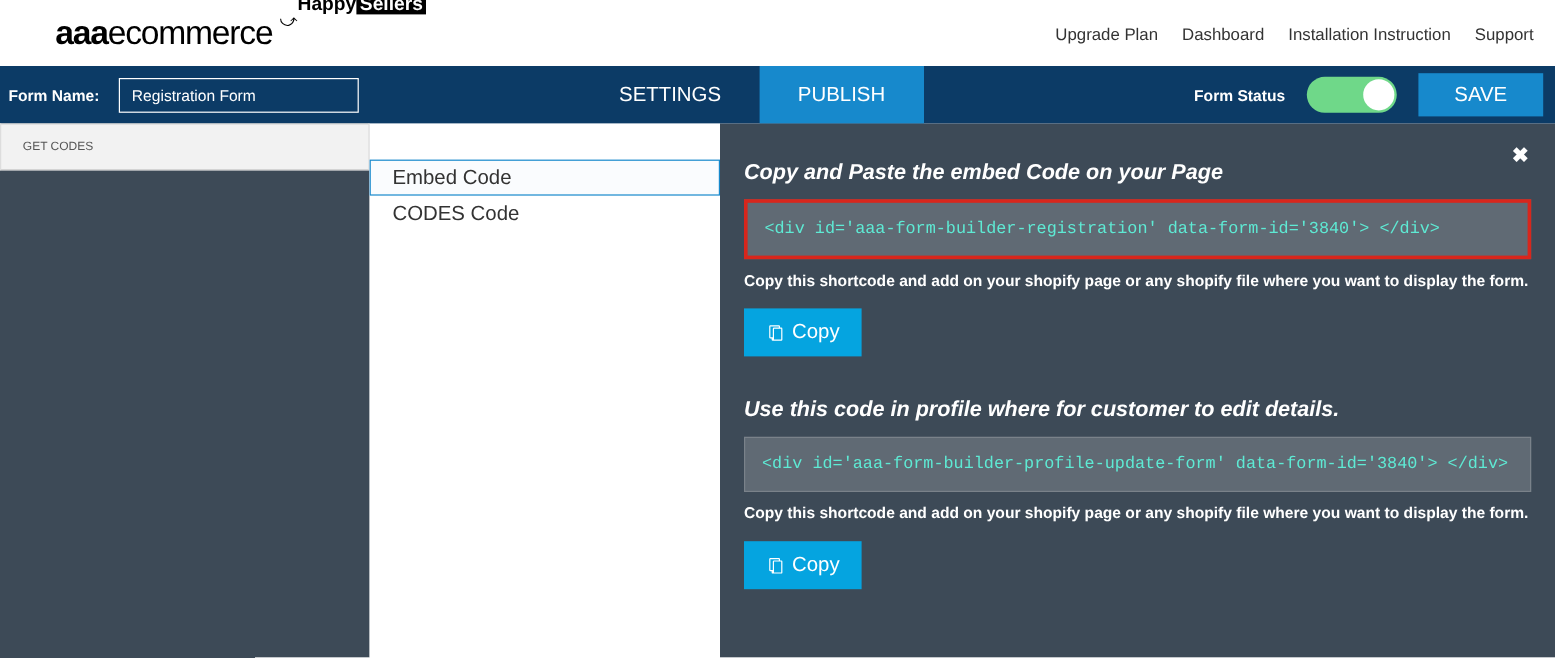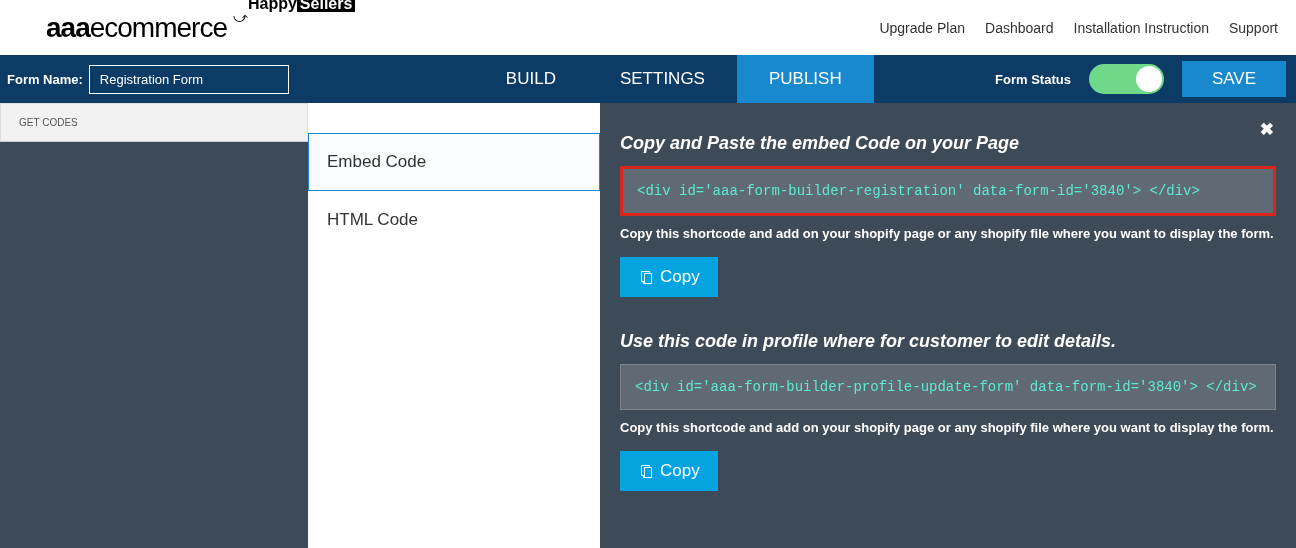--- a/index.html
+++ b/index.html
@@ -70,21 +70,21 @@
     .blue-bar {
       height: 48px;
       background: #0c3b66;
       display: flex;
       align-items: center;
       padding: 0 10px;
     }
     .form-name-section {
       display: flex;
       align-items: center;
-      gap: 6px;
+      gap: 16px;
       margin-left: -3px;
     }
     .form-name-label {
       color: #fff;
       font-size: 13px;
       font-weight: bold;
     }
     .form-name-input {
       background: transparent;
       border: 1px solid #fff;
@@ -163,21 +163,21 @@
       border: 1px solid #ddd;
       border-bottom: 1px solid #ccc;
     }
     .middle-panel {
       width: 292px;
       background: #fff;
       flex-shrink: 0;
       padding-top: 30px;
     }
     .code-type-item {
-      padding: 18px 18px;
+      padding: 4px 18px;
       font-size: 17px;
       color: #333;
       cursor: pointer;
       border: 1px solid transparent;
     }
     .code-type-item.active {
       border: 1px solid #1789cc;
       background: #fafcfe;
     }
     .right-panel {
@@ -261,40 +261,39 @@
     <span class="top-nav-item">Support</span>
   </div>
 </div>
 
 <div class="blue-bar">
   <div class="form-name-section">
     <span class="form-name-label">Form Name:</span>
     <input class="form-name-input" value="Registration Form" style="">
   </div>
   <div class="main-tabs">
-    <div class="main-tab">BUILD</div>
     <div class="main-tab">SETTINGS</div>
     <div class="main-tab active">PUBLISH</div>
   </div>
   <div class="form-status-section">
     <span class="form-status-label">Form Status</span>
     <div class="toggle">
       <div class="toggle-knob"></div>
     </div>
     <button class="save-btn">SAVE</button>
   </div>
 </div>
 
 <div class="content-area">
   <div class="left-sidebar">
     <div class="get-codes-tab">GET CODES</div>
   </div>
   <div class="middle-panel">
     <div class="code-type-item active">Embed Code</div>
-    <div class="code-type-item">HTML Code</div>
+    <div class="code-type-item">CODES Code</div>
   </div>
   <div class="right-panel">
     <div class="close-btn">✖</div>
     <div class="panel-heading">Copy and Paste the embed Code on your Page</div>
     <div class="code-box highlighted">&lt;div id='aaa-form-builder-registration' data-form-id='3840'&gt; &lt;/div&gt;</div>
     <div class="code-hint">Copy this shortcode and add on your shopify page or any shopify file where you want to display the form.</div>
     <button class="copy-btn">
       <svg class="copy-icon" viewBox="0 0 16 16">
           <path d="M4 2h7a1 1 0 011 1v1h1a1 1 0 011 1v9a1 1 0 01-1 1H6a1 1 0 01-1-1v-1H4a1 1 0 01-1-1V3a1 1 0 011-1zm1 10h1V5a1 1 0 011-1h4V3H4v9h1zm2-7v9h6V5H7z"></path>
         </svg>

